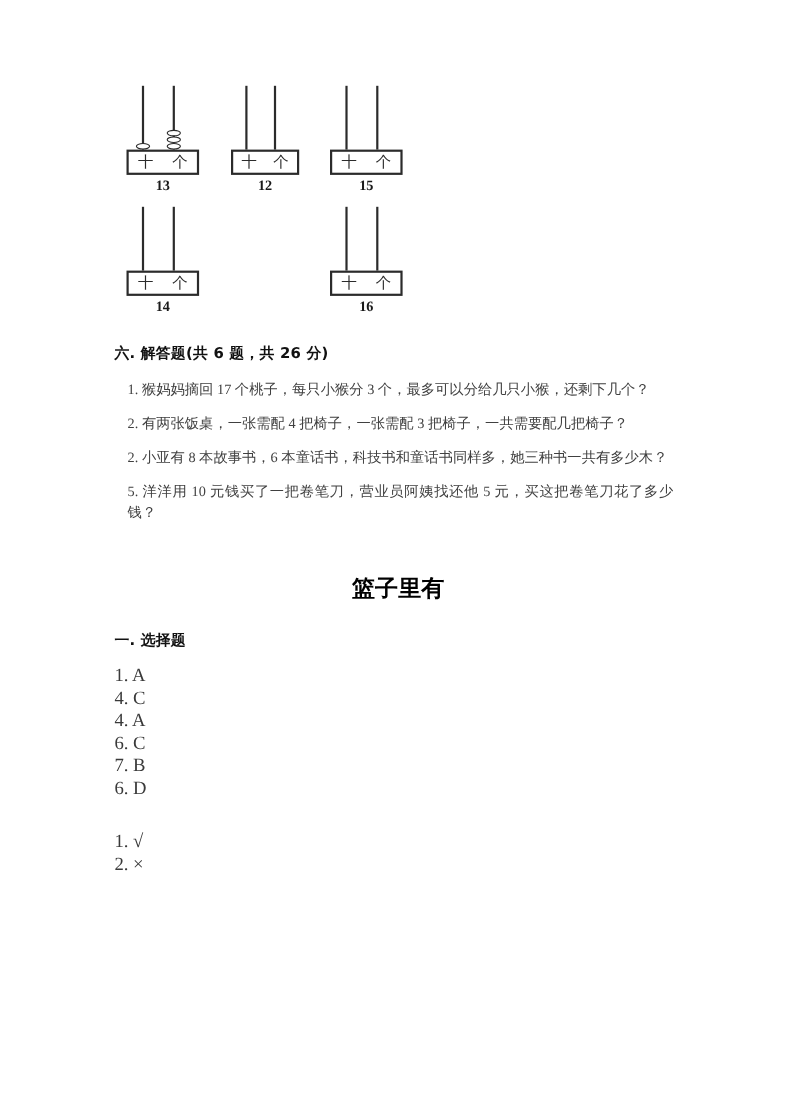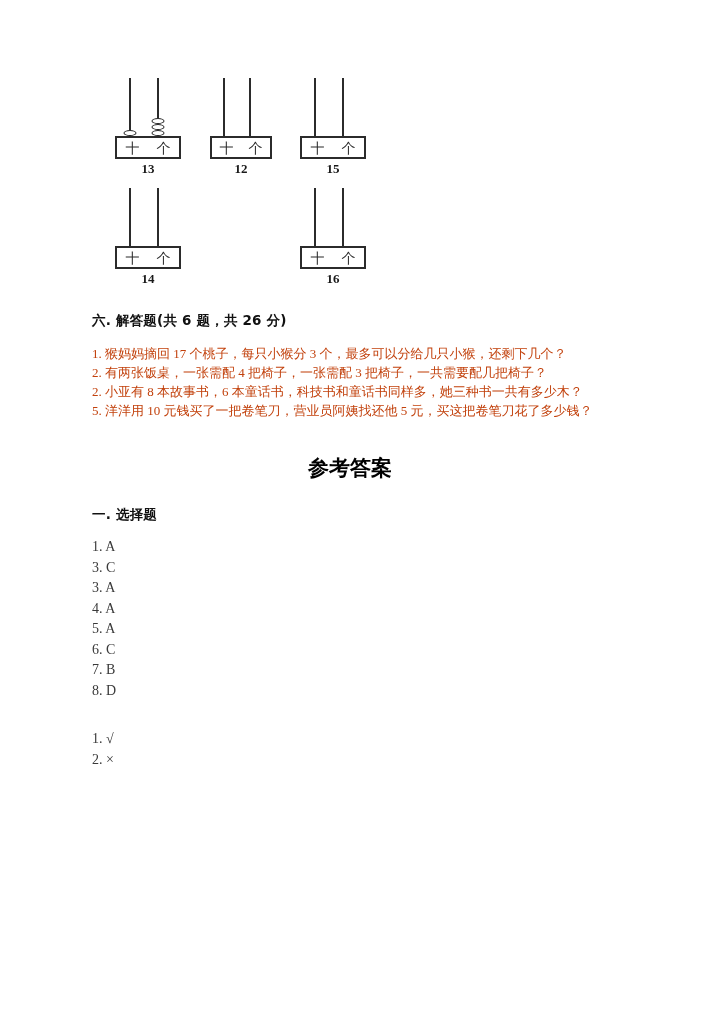--- a/index.html
+++ b/index.html
@@ -79,56 +79,56 @@
     font-size: 13px;
     font-weight: bold;
     font-family: "Liberation Serif", serif;
     margin-top: 2px;
     color: #1a1a1a;
   }
 
   
   .content {
     position: absolute;
-    left: 92px;
+    left: 104px;
     top: 312px;
     width: 520px;
   }
   .sec-heading {
     font-weight: bold;
     font-size: 13.5px;
     font-family: "DejaVu Sans", sans-serif;
     letter-spacing: 0.2px;
     color: #111;
   }
   .qlist {
     margin-top: 14px;
   }
   .qline {
     font-size: 13px;
     line-height: 19px;
-    color: #c2410c;
+    color: #404040;
     text-align: justify;
-    margin: 0;
+    margin: 12px;
   }
   .big-heading {
     text-align: center;
     font-weight: bold;
     font-size: 21px;
     font-family: "DejaVu Sans", sans-serif;
     color: #000;
     margin: 0;
     padding: 0;
     width: 516px;
   }
   .ans-items {
     margin-top: 13px;
   }
   .ans-line {
-    font-size: 14px;
+    font-size: 17px;
     line-height: 20.5px;
     color: #3a3a3a;
   }
   .spacer-lg { height: 34px; }
   .spacer-md { height: 24px; }
   .spacer-sm { height: 15px; }
 </style>
 </head>
 <body>
 
@@ -210,34 +210,32 @@
 
     <div class="qlist">
       <p class="qline">1. 猴妈妈摘回 17 个桃子，每只小猴分 3 个，最多可以分给几只小猴，还剩下几个？</p>
       <p class="qline">2. 有两张饭桌，一张需配 4 把椅子，一张需配 3 把椅子，一共需要配几把椅子？</p>
       <p class="qline">2. 小亚有 8 本故事书，6 本童话书，科技书和童话书同样多，她三种书一共有多少木？</p>
       <p class="qline">5. 洋洋用 10 元钱买了一把卷笔刀，营业员阿姨找还他 5 元，买这把卷笔刀花了多少钱？</p>
     </div>
 
     <div class="spacer-lg"></div>
 
-    <div class="big-heading">参考答案</div>
+    <div class="big-heading">篮子里有</div>
 
     <div class="spacer-md"></div>
 
     <div class="sec-heading">一. 选择题</div>
     <div class="ans-items">
       <div class="ans-line">1. A</div>
-      <div class="ans-line">3. C</div>
-      <div class="ans-line">3. A</div>
+      <div class="ans-line">4. C</div>
       <div class="ans-line">4. A</div>
-      <div class="ans-line">5. A</div>
       <div class="ans-line">6. C</div>
       <div class="ans-line">7. B</div>
-      <div class="ans-line">8. D</div>
+      <div class="ans-line">6. D</div>
     </div>
 
     <div class="spacer-sm"></div>
 
     <div class="ans-items">
       <div class="ans-line">1. √</div>
       <div class="ans-line">2. ×</div>
     </div>
 
   </div>

